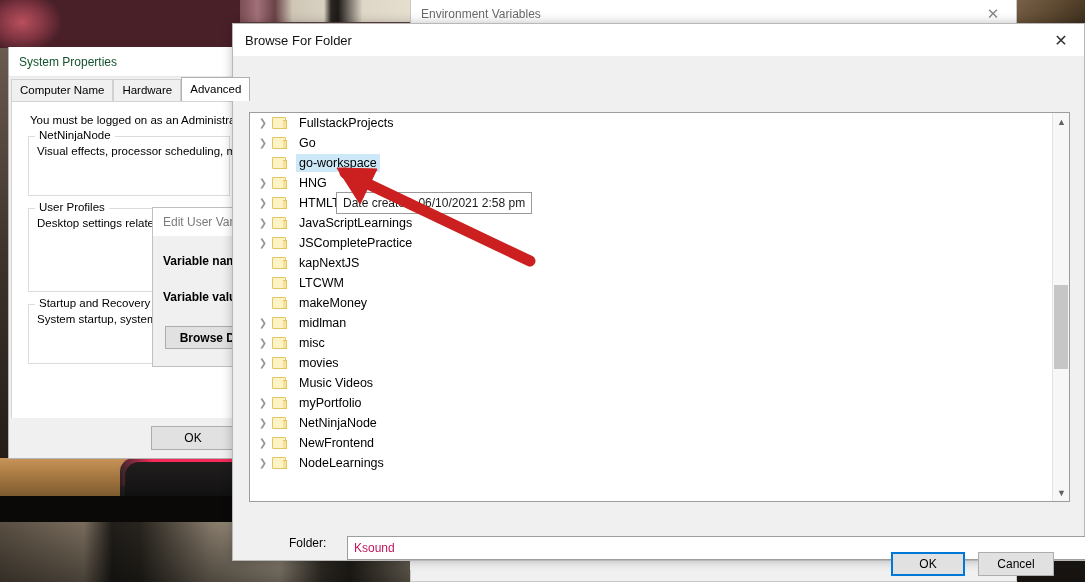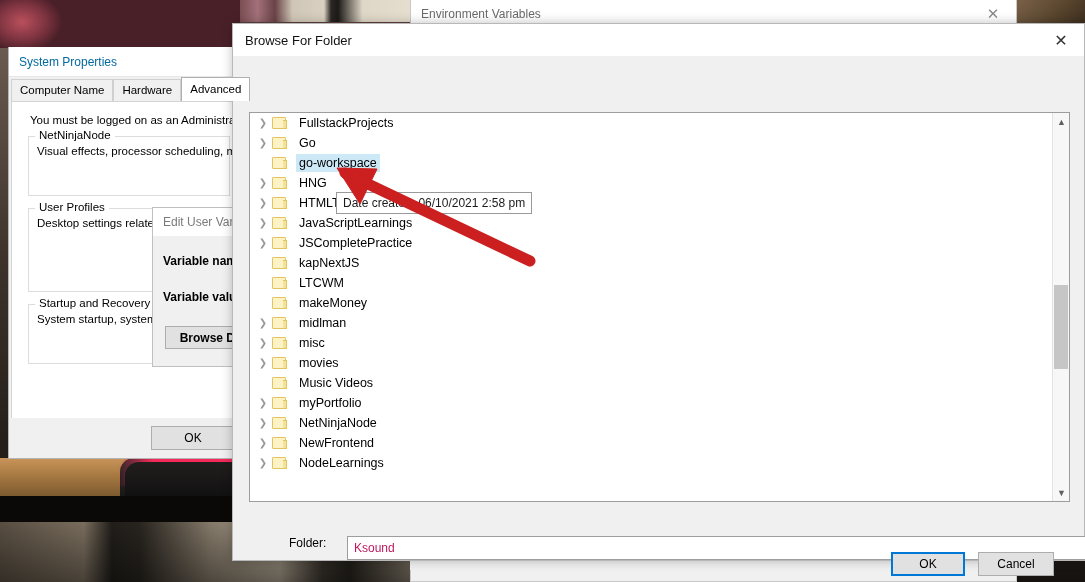--- a/index.html
+++ b/index.html
@@ -121,21 +121,21 @@
     height: 30px;
     background: #ffffff;
     border-bottom: 1px solid #e8e8e8;
     display: flex;
     align-items: center;
     padding-left: 10px;
     box-sizing: border-box;
   }
   #sysprop-title {
     font-size: 12px;
-    color: #0369a1;
+    color: #14532d;
     white-space: nowrap;
   }
   #sysprop-tabstrip {
     height: 24px;
     display: flex;
     align-items: flex-end;
     padding-left: 2px;
     background: #f0f0f0;
     box-sizing: border-box;
   }

